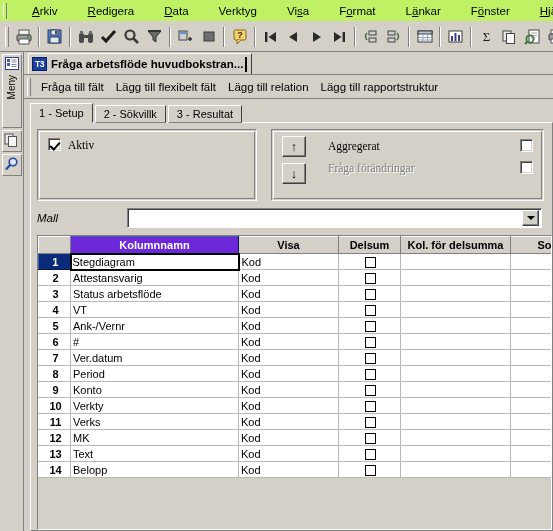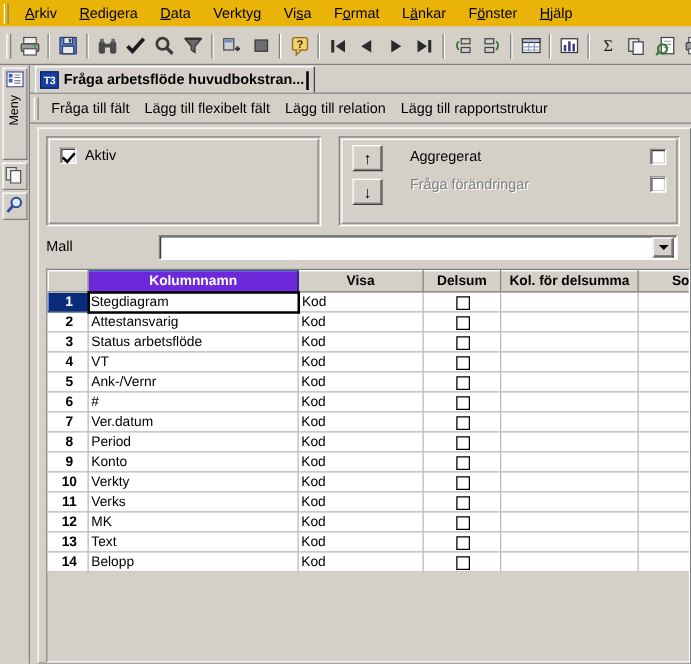--- a/index.html
+++ b/index.html
@@ -45,24 +45,25 @@
   }
   .title-text {
     color: #fff; font-weight: bold; font-size: 12.5px;
     margin-left: 6px; white-space: nowrap;
     text-shadow: 1px 1px 0 rgba(0,0,0,.45);
   }
 
   
   .menubar {
     height: 22px;
-    background: #eab308;
+    background: #bef264;
     display: flex; align-items: center;
     border-bottom: 1px solid #d4d0c8;
     flex: 0 0 auto;
+    gap: 12px;
   }
   .menu-grip {
     width: 4px; height: 16px; margin: 0 4px 0 3px;
     border-left: 1px solid #fff; border-right: 1px solid #808080;
     flex: 0 0 auto;
   }
   .menu-item {
     padding: 2px 9px;
     color: #000; white-space: nowrap; font-size: 11.5px;
     cursor: default;
@@ -250,20 +251,21 @@
     position: relative;
     margin-top: -1px;
   }
 
   
   .groups {
     display: flex;
     flex: 0 0 auto;
     height: 72px;
     margin-bottom: 6px;
+    font-family: Liberation Serif, serif;
   }
   .groupbox {
     border: 1px solid #808080;
     border-right-color: #fff; border-bottom-color: #fff;
     background: #d4d0c8;
     position: relative;
   }
   .groupbox::after {
     content: ""; position: absolute;
     left: 1px; top: 1px; right: 1px; bottom: 1px;
@@ -314,21 +316,21 @@
   .gb-right-row .chkbox { margin-right: 10px; }
 
   
   .mallrow {
     display: flex; align-items: center;
     flex: 0 0 auto;
     height: 22px;
     margin-bottom: 6px;
     padding-right: 10px;
   }
-  .mall-label { font-size: 11.5px; color: #000; width: 90px; }
+  .mall-label { font-size: 11.5px; color: #000; width: 90px; font-style: italic; }
   .combo {
     flex: 1 1 auto; height: 20px;
     background: #fff;
     border: 1px solid #808080;
     border-right-color: #fff; border-bottom-color: #fff;
     box-shadow: inset 1px 1px 0 #404040;
     display: flex; align-items: center;
     padding: 0 0 0 3px;
     position: relative;
   }
@@ -671,20 +673,25 @@
         <div class="act-grip"></div>
         <div class="act-btn">Fråga till fält</div>
         <div class="act-btn">Lägg till flexibelt fält</div>
         <div class="act-btn">Lägg till relation</div>
         <div class="act-btn">Lägg till rapportstruktur</div>
 
       </div>
 
       <div class="page">
 
+        <div class="tabrow">
+          <div class="tab active">1 - Setup</div>
+          <div class="tab">2 - Sökvillk</div>
+          <div class="tab">3 - Resultat</div>
+        </div>
 
         <div class="tabpanel">
 
           <div class="groups">
 
             <div class="groupbox gb-left">
               <div class="chkrow">
                 <span class="chkbox checked"></span>
                 <span class="chklabel">Aktiv</span>
               </div>

